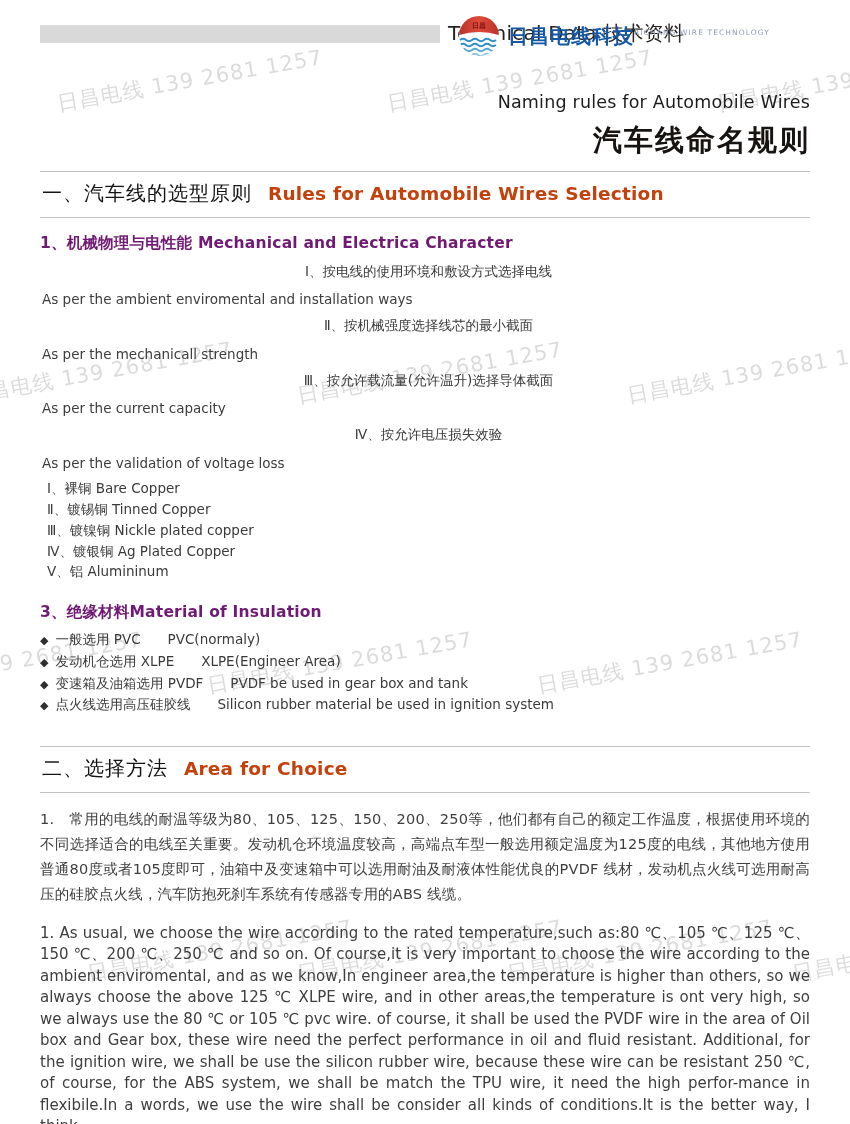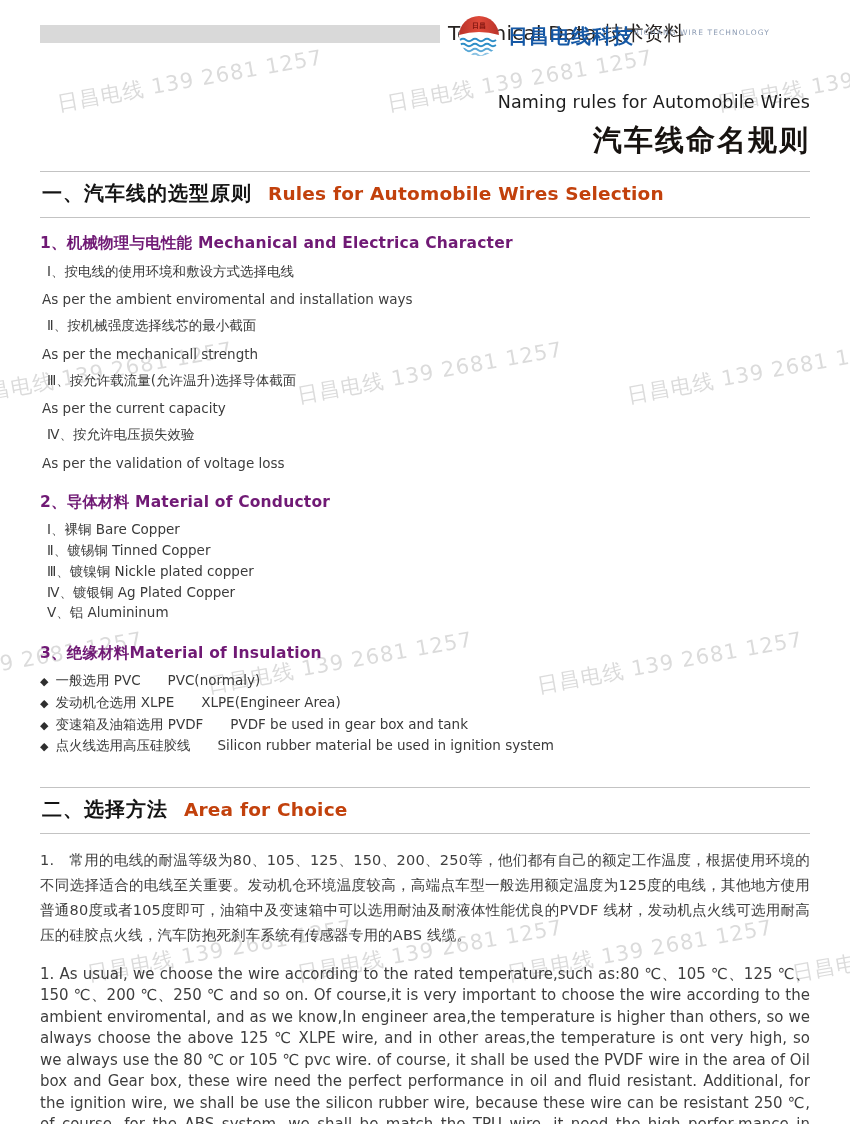--- a/index.html
+++ b/index.html
@@ -18,26 +18,26 @@
   .logo-texts{display:flex;flex-direction:row;line-height:1;}
   .logo-cn{font-size:20px;font-weight:bold;color:#1558a5;letter-spacing:1px;}
   .logo-en{font-size:7.5px;color:#8d9cb4;letter-spacing:1.1px;margin-top:3px;}
   
   .titleblock{text-align:right;margin-top:30px;margin-bottom:10px;}
   .title-en{font-size:17.5px;color:#1c1c1c;letter-spacing:.2px;}
   .title-cn{font-size:29px;font-weight:bold;color:#171310;letter-spacing:2px;margin-top:9px;}
   
   .sec-header{border-top:1px solid #c3c3c3;border-bottom:1px solid #c3c3c3;
     padding:8px 2px 10px;display:flex;align-items:baseline;}
-  .sec-cn{font-size:20px;font-weight:bold;color:#141414;letter-spacing:1px;}
+  .sec-cn{font-size:20px;font-weight:normal;color:#141414;letter-spacing:1px;}
   .sec-en{font-size:18.5px;font-weight:bold;color:#c2410c;margin-left:16px;letter-spacing:.2px;}
   
   .sub-title{font-size:15.5px;font-weight:bold;color:#701a75;margin-top:15px;letter-spacing:.2px;}
   .pair-item{margin-top:8px;}
-  .pair-cn{font-size:13.5px;color:#3a3a3a;padding-left:7px;line-height:1.35;}
+  .pair-cn{font-size:13.5px;color:#3a3a3a;padding-left:7px;line-height:1.35;text-align:center;}
   .pair-en{font-size:13.5px;color:#3d3d3d;padding-left:2px;line-height:1.35;margin-top:10px;}
   .cond-list{margin-top:6px;}
   .cond-item{font-size:13.5px;color:#3a3a3a;padding-left:7px;line-height:1.55;}
   .ins-list{margin-top:6px;}
   .ins-item{font-size:13.5px;color:#3a3a3a;line-height:1.6;display:flex;align-items:baseline;}
   .ins-bullet{font-size:11px;color:#2f2f2f;margin-right:7px;}
   
   .paras{margin-top:12px;}
   .para{text-align:justify;color:#3e3e3e;}
   .para.cnp{font-size:14.5px;line-height:25px;margin-top:14px;letter-spacing:.2px;}
@@ -128,21 +128,20 @@
     <div class="pair-item">
       <div class="pair-cn">Ⅲ、按允许载流量(允许温升)选择导体截面</div>
       <div class="pair-en">As per the current capacity</div>
     </div>
     <div class="pair-item">
       <div class="pair-cn">Ⅳ、按允许电压损失效验</div>
       <div class="pair-en">As per the validation of voltage loss</div>
     </div>
   </div>
 
-  <div class="sub-title" style="margin-top:20px;">2、导体材料 Material of Conductor</div>
   <div class="cond-list">
     <div class="cond-item">Ⅰ、裸铜 Bare Copper</div>
     <div class="cond-item">Ⅱ、镀锡铜 Tinned Copper</div>
     <div class="cond-item">Ⅲ、镀镍铜 Nickle plated copper</div>
     <div class="cond-item">Ⅳ、镀银铜 Ag Plated Copper</div>
     <div class="cond-item">Ⅴ、铝 Alumininum</div>
   </div>
 
   <div class="sub-title" style="margin-top:20px;">3、绝缘材料Material of Insulation</div>
   <div class="ins-list">

